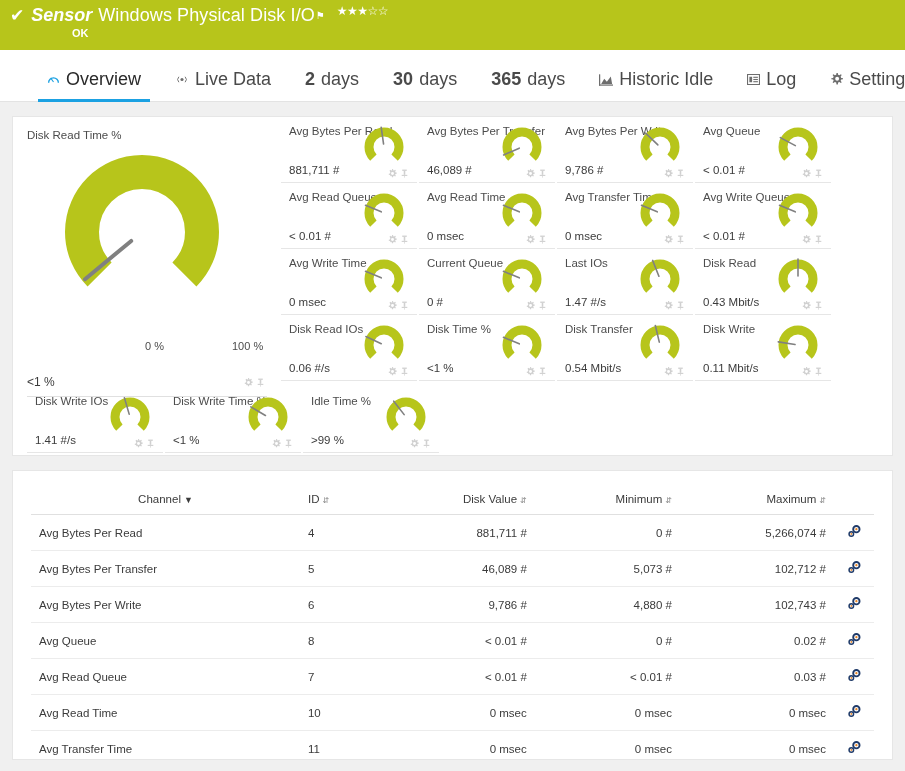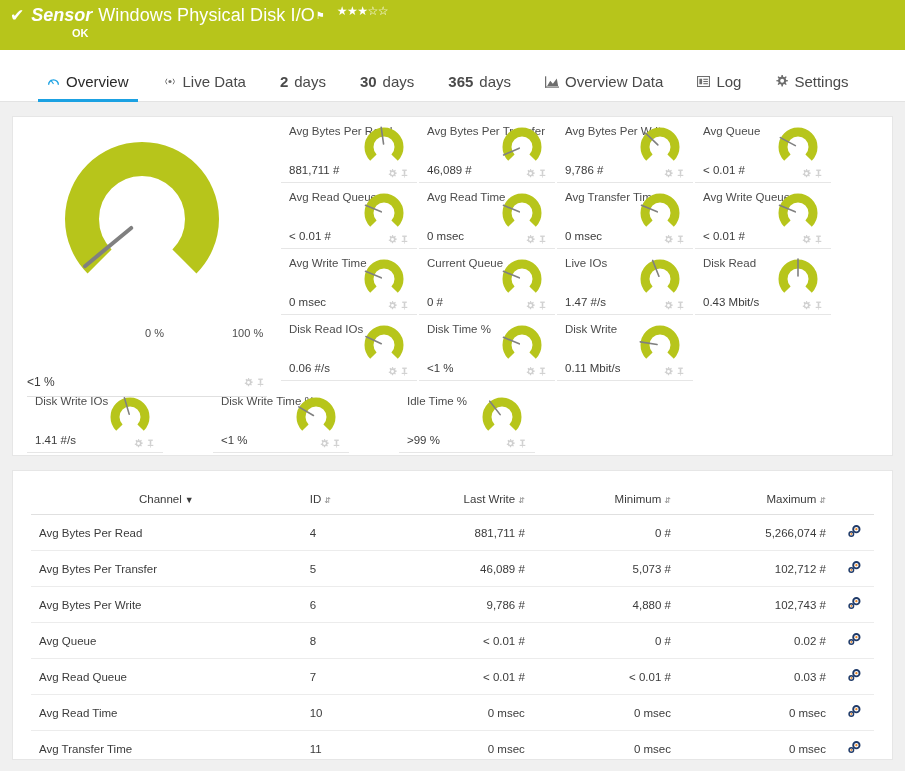--- a/index.html
+++ b/index.html
@@ -72,21 +72,21 @@
     display: flex;
     align-items: flex-end;
     padding-left: 30px;
     border-bottom: 1px solid #e3e3e3;
     position: relative;
   }
   .tab {
     display: flex;
     align-items: center;
     gap: 6px;
-    font-size: 15px;
+    font-size: 18px;
     color: #4a4a4a;
     padding: 0 17px 11px 17px;
     position: relative;
     cursor: pointer;
     white-space: nowrap;
   }
   .tab.active { color: #2a2a2a; }
   .tab.active::after {
     content: "";
     position: absolute;
@@ -148,21 +148,21 @@
   .tile-grid {
     position: absolute;
     left: 268px; top: 0;
     width: 620px;
     display: flex; flex-wrap: wrap;
   }
   .bottom-grid {
     position: absolute;
     left: 14px; top: 270px;
     width: 560px;
-    display: flex; flex-wrap: wrap; gap: 48px;
+    display: flex; flex-wrap: wrap;
   }
   .tile {
     width: 136px;
     height: 66px;
     margin: 0 2px 0 0;
     padding: 8px 0 0 8px;
     position: relative;
     border-bottom: 1px solid #e6e6e6;
   }
   .tile-value {
@@ -266,21 +266,21 @@
   </div>
 
   <div class="tab">
     <span class="tab-ico">
       <svg width="14" height="12" viewBox="0 0 16 13">
           <rect x="0" y="0" width="1.4" height="13" fill="currentColor"></rect>
           <rect x="0" y="11.6" width="16" height="1.4" fill="currentColor"></rect>
           <path d="M2.5 11 L6 5 L9 8.5 L13.5 2.5 L15 11 Z" fill="currentColor"></path>
         </svg>
     </span>
-    <span>Overview Data</span>
+    <span>Historic Idle</span>
   </div>
 
   <div class="tab">
     <span class="tab-ico">
       <svg width="13" height="11" viewBox="0 0 14 12">
           <rect x="0.5" y="0.5" width="13" height="11" fill="none" stroke="currentColor" stroke-width="1.2"></rect>
           <rect x="2.5" y="3" width="3" height="6" fill="currentColor"></rect>
           <rect x="6.8" y="3" width="5" height="1.2" fill="currentColor"></rect>
           <rect x="6.8" y="5.4" width="5" height="1.2" fill="currentColor"></rect>
           <rect x="6.8" y="7.8" width="5" height="1.2" fill="currentColor"></rect>
@@ -297,20 +297,21 @@
         </svg>
     </span>
     <span>Settings</span>
   </div>
 
 </div>
 
 <div class="card" id="gauges-card">
 
   <div class="main-gauge">
+    <div class="tile-title">Disk Read Time %</div>
     <div class="big-gauge-wrap">
       <svg class="big-gauge-svg" width="170" height="175" viewBox="0 0 170 175">
         <path id="big-arc" d="M 42.57359312880714 130.42640687119285 A 60 60 0 1 1 127.42640687119285 130.42640687119285" fill="none" stroke="#b7c51b" stroke-width="34"></path>
         <line id="big-needle" x1="27.982020034591592" y1="135.16937524140303" x2="74.21281460113894" y2="96.92393585648165" stroke="#808080" stroke-width="4" stroke-linecap="round"></line>
       </svg>
       <div class="big-scale">
         <span class="zero">0 %</span>
         <span class="hundred">100 %</span>
       </div>
     </div>
@@ -527,21 +528,21 @@
           </svg>
     <svg class="ico-pin" viewBox="0 0 16 16">
             <rect x="4" y="1" width="8" height="2.4" fill="#999"></rect>
             <rect x="6.6" y="3.4" width="2.8" height="7" fill="#999"></rect>
             <rect x="3" y="10.4" width="10" height="2" fill="#999"></rect>
             <rect x="7.4" y="12.4" width="1.2" height="3" fill="#999"></rect>
           </svg>
   </span>
     </div>
     <div class="tile">
-      <div class="tile-title">Live IOs</div>
+      <div class="tile-title">Last IOs</div>
       <svg class="mini-gauge" width="46" height="44" viewBox="0 0 46 44">
       <path d="M 12.393398282201785 34.60660171779821 A 15 15 0 1 1 33.60660171779821 34.60660171779821" fill="none" stroke="#b7c51b" stroke-width="9"></path>
       <line x1="15.637508946306436" y1="5.404470282234975" x2="21.895626341945967" y2="21.210670542335247" stroke="#808080" stroke-width="1.6" stroke-linecap="round"></line>
     </svg>
       <div class="tile-value">1.47 #/s</div>
       <span class="tile-icons">
     <svg class="ico-gear" viewBox="0 0 16 16">
             <path d="M7 0h2l.3 2 1.5.7L12.6 1.4 14 2.8l-1.3 1.8.7 1.5 2 .3v2l-2 .3-.7 1.5 1.3 1.8-1.4 1.4-1.8-1.3-1.5.7-.3 2h-2l-.3-2-1.5-.7-1.8 1.3L2.8 14l1.3-1.8-.7-1.5-2-.3v-2l2-.3.7-1.5L2.8 2.8 4.2 1.4 6 2.7l1.5-.7z" fill="#999"></path>
             <circle cx="8" cy="8" r="2.6" fill="#fff"></circle>
           </svg>
@@ -593,20 +594,40 @@
           </svg>
   </span>
     </div>
     <div class="tile">
       <div class="tile-title">Disk Time %</div>
       <svg class="mini-gauge" width="46" height="44" viewBox="0 0 46 44">
       <path d="M 12.393398282201785 34.60660171779821 A 15 15 0 1 1 33.60660171779821 34.60660171779821" fill="none" stroke="#b7c51b" stroke-width="9"></path>
       <line x1="4.522409349774264" y1="16.3463313526982" x2="20.228361402466142" y2="22.85194970290473" stroke="#808080" stroke-width="1.6" stroke-linecap="round"></line>
     </svg>
       <div class="tile-value">&lt;1 %</div>
+      <span class="tile-icons">
+    <svg class="ico-gear" viewBox="0 0 16 16">
+            <path d="M7 0h2l.3 2 1.5.7L12.6 1.4 14 2.8l-1.3 1.8.7 1.5 2 .3v2l-2 .3-.7 1.5 1.3 1.8-1.4 1.4-1.8-1.3-1.5.7-.3 2h-2l-.3-2-1.5-.7-1.8 1.3L2.8 14l1.3-1.8-.7-1.5-2-.3v-2l2-.3.7-1.5L2.8 2.8 4.2 1.4 6 2.7l1.5-.7z" fill="#999"></path>
+            <circle cx="8" cy="8" r="2.6" fill="#fff"></circle>
+          </svg>
+    <svg class="ico-pin" viewBox="0 0 16 16">
+            <rect x="4" y="1" width="8" height="2.4" fill="#999"></rect>
+            <rect x="6.6" y="3.4" width="2.8" height="7" fill="#999"></rect>
+            <rect x="3" y="10.4" width="10" height="2" fill="#999"></rect>
+            <rect x="7.4" y="12.4" width="1.2" height="3" fill="#999"></rect>
+          </svg>
+  </span>
+    </div>
+    <div class="tile">
+      <div class="tile-title">Disk Transfer</div>
+      <svg class="mini-gauge" width="46" height="44" viewBox="0 0 46 44">
+      <path d="M 12.393398282201785 34.60660171779821 A 15 15 0 1 1 33.60660171779821 34.60660171779821" fill="none" stroke="#b7c51b" stroke-width="9"></path>
+      <line x1="18.3310927228819" y1="4.552601592046468" x2="22.299663908432283" y2="21.08289023880697" stroke="#808080" stroke-width="1.6" stroke-linecap="round"></line>
+    </svg>
+      <div class="tile-value">0.54 Mbit/s</div>
       <span class="tile-icons">
     <svg class="ico-gear" viewBox="0 0 16 16">
             <path d="M7 0h2l.3 2 1.5.7L12.6 1.4 14 2.8l-1.3 1.8.7 1.5 2 .3v2l-2 .3-.7 1.5 1.3 1.8-1.4 1.4-1.8-1.3-1.5.7-.3 2h-2l-.3-2-1.5-.7-1.8 1.3L2.8 14l1.3-1.8-.7-1.5-2-.3v-2l2-.3.7-1.5L2.8 2.8 4.2 1.4 6 2.7l1.5-.7z" fill="#999"></path>
             <circle cx="8" cy="8" r="2.6" fill="#fff"></circle>
           </svg>
     <svg class="ico-pin" viewBox="0 0 16 16">
             <rect x="4" y="1" width="8" height="2.4" fill="#999"></rect>
             <rect x="6.6" y="3.4" width="2.8" height="7" fill="#999"></rect>
             <rect x="3" y="10.4" width="10" height="2" fill="#999"></rect>
             <rect x="7.4" y="12.4" width="1.2" height="3" fill="#999"></rect>
@@ -704,21 +725,21 @@
   <table>
     <thead>
       <tr>
         <th>
           <span>Channel</span><span class="sort-ico active">▼</span>
         </th>
         <th class="id-col">
           <span>ID</span><span class="sort-ico">⇵</span>
         </th>
         <th class="num-col">
-          <span>Last Write</span><span class="sort-ico">⇵</span>
+          <span>Disk Value</span><span class="sort-ico">⇵</span>
         </th>
         <th class="num-col">
           <span>Minimum</span><span class="sort-ico">⇵</span>
         </th>
         <th class="num-col">
           <span>Maximum</span><span class="sort-ico">⇵</span>
         </th>
         <th class="row-action"></th>
       </tr>
     </thead>

